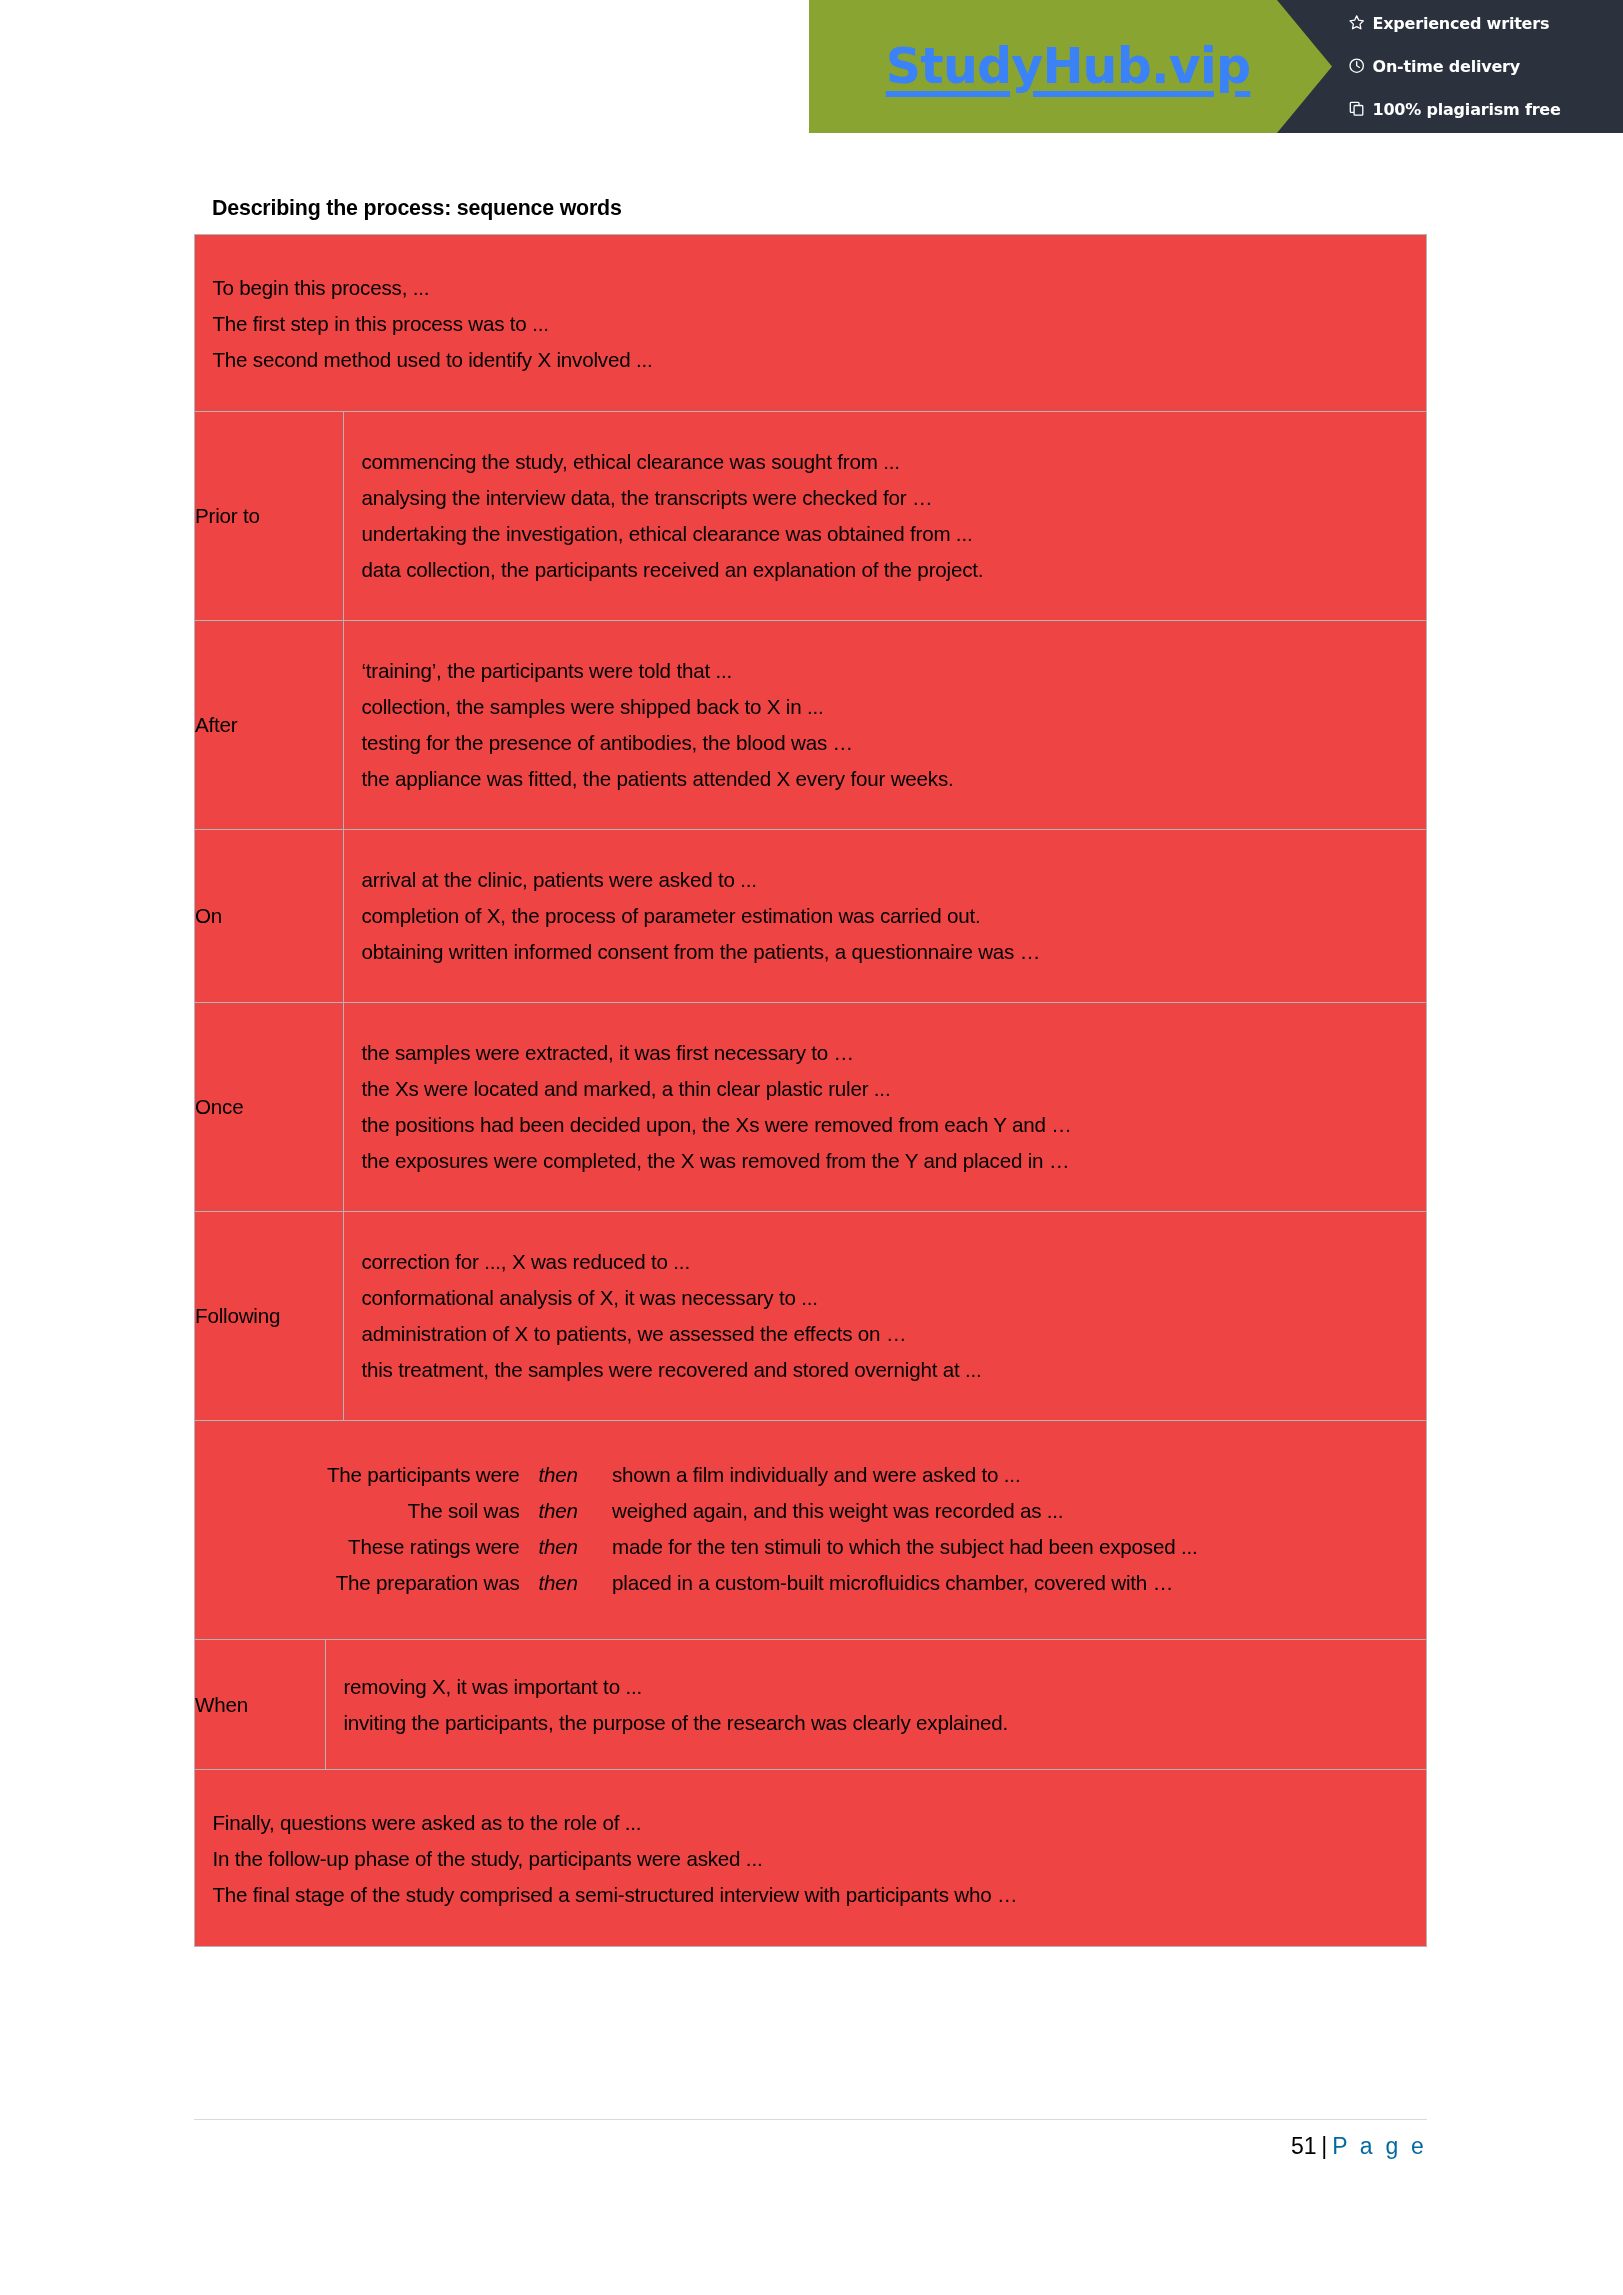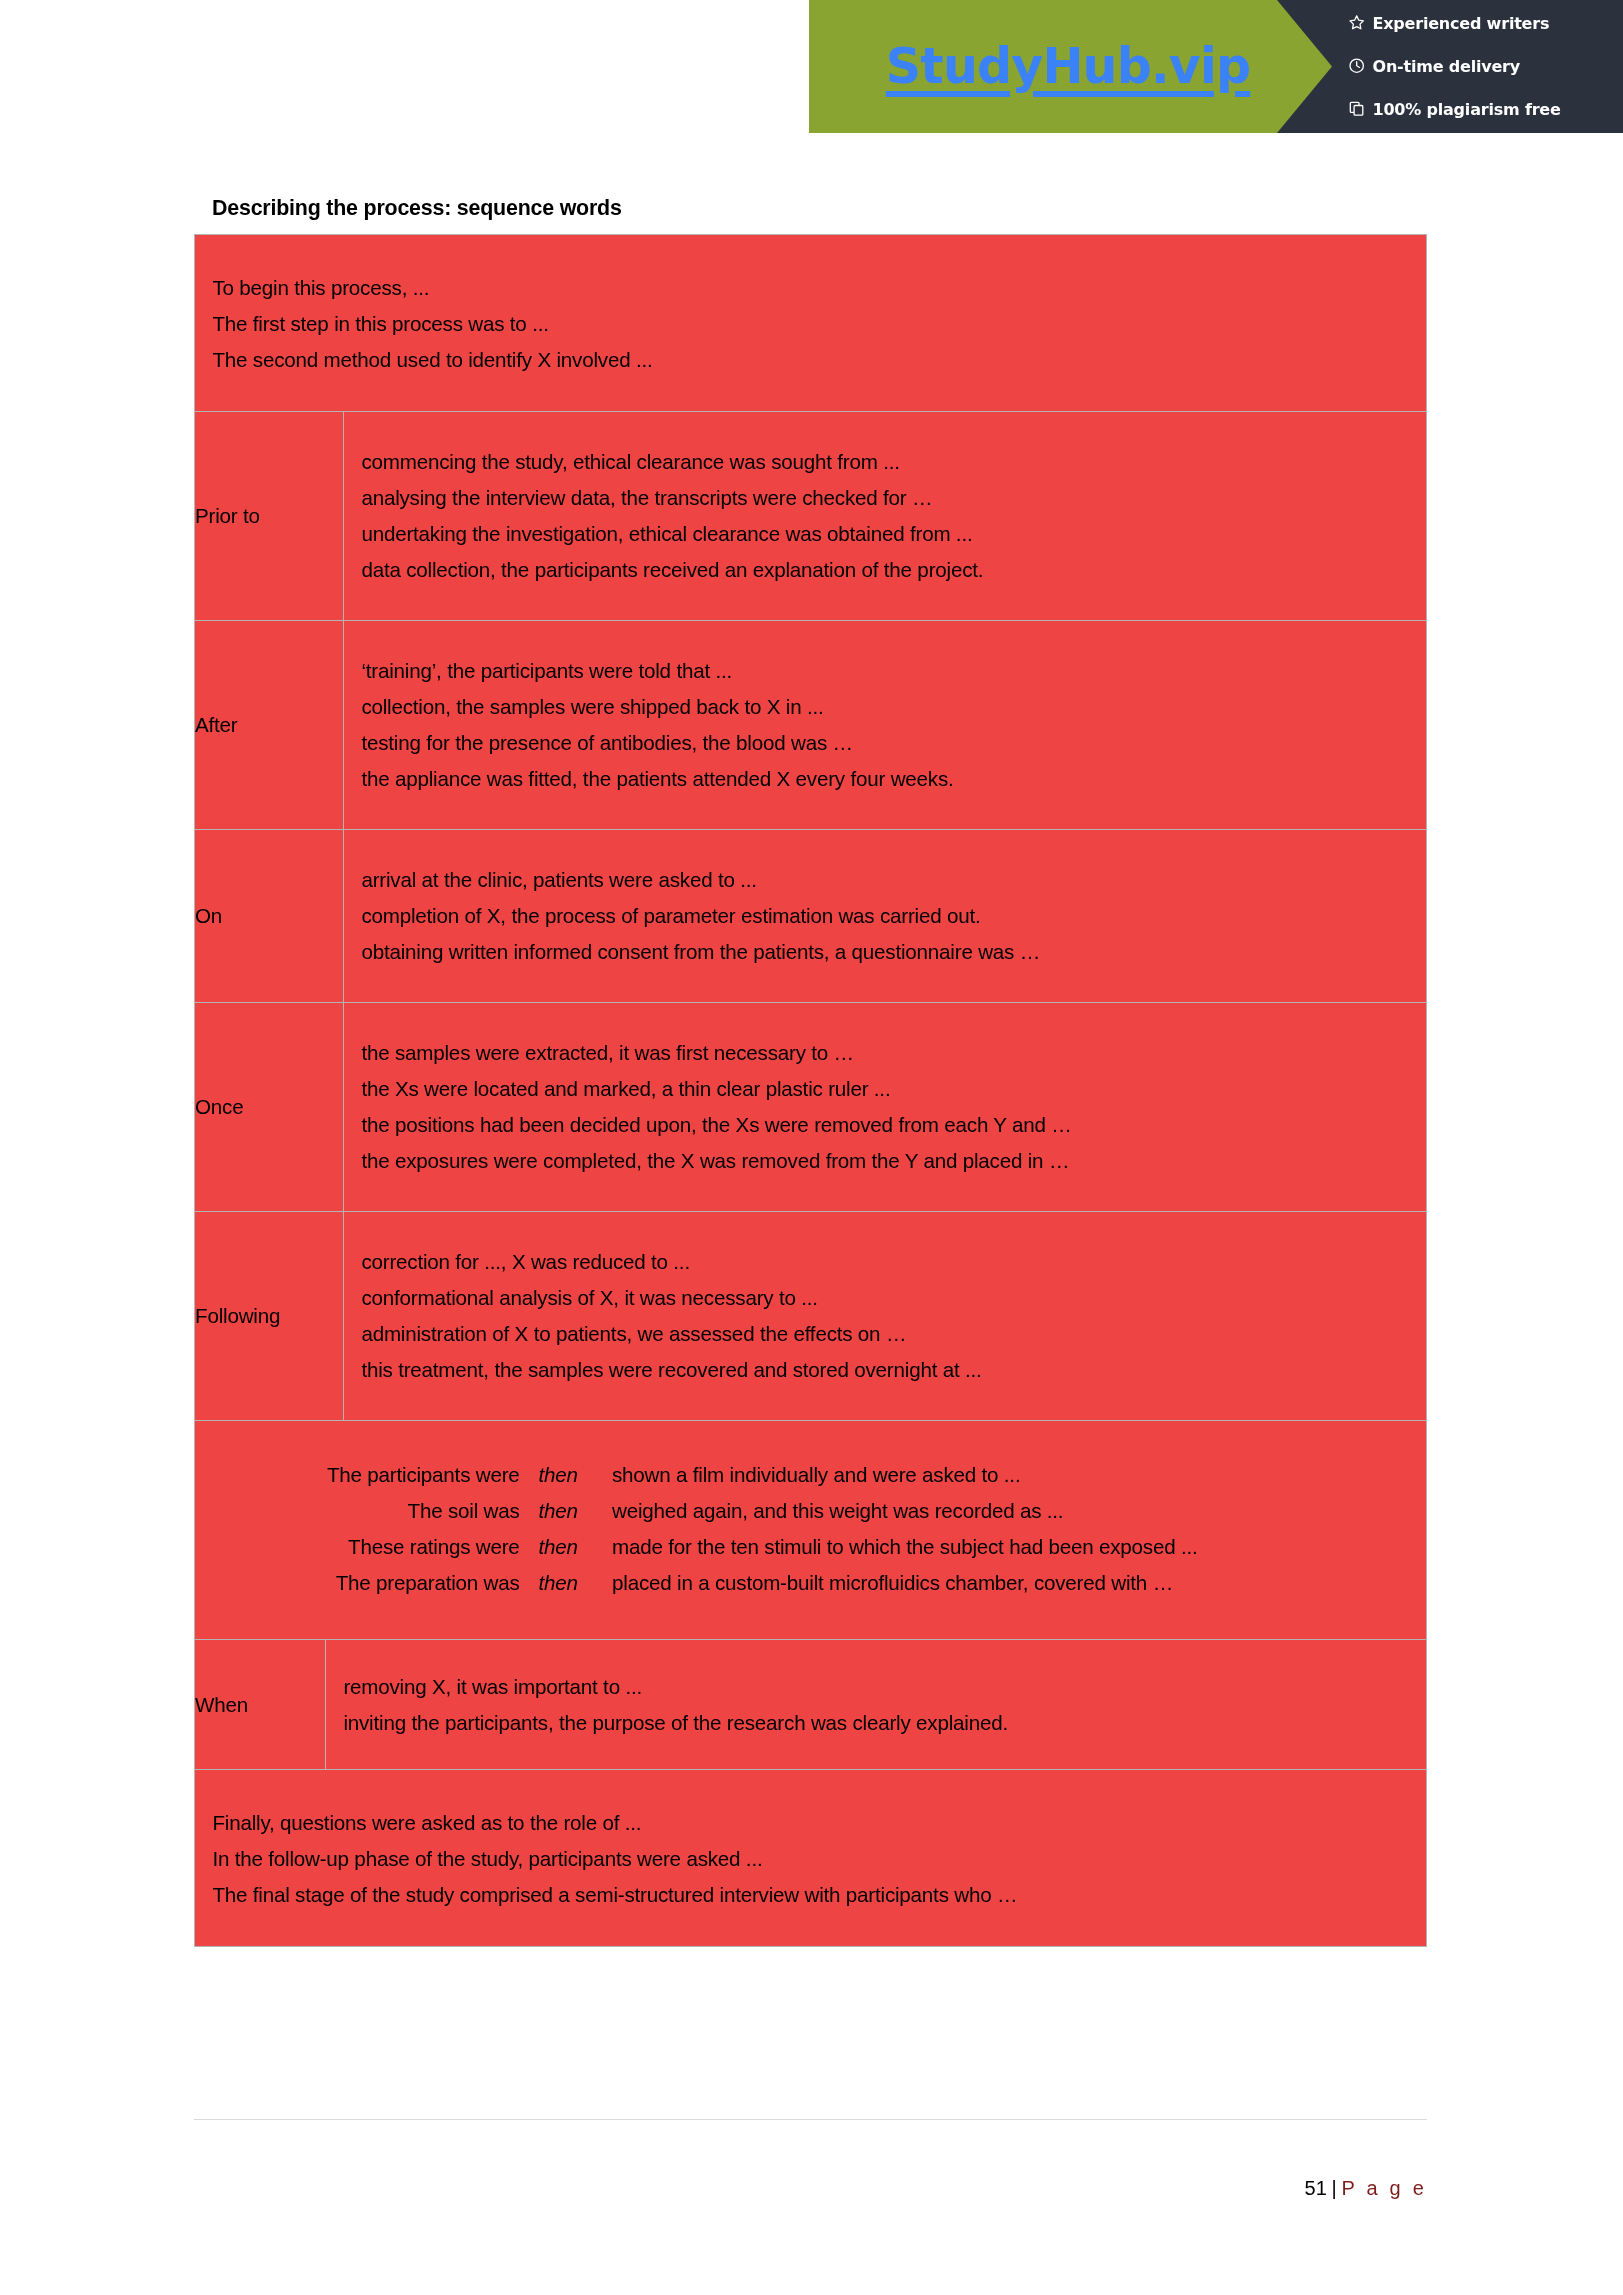--- a/index.html
+++ b/index.html
@@ -192,26 +192,26 @@
     background: #d9d9d9;
   }
   .footer-page {
     position: absolute;
     right: 197px;
     top: 2133px;
     display: flex;
     align-items: baseline;
     gap: 4.8px;
     font-family: "Liberation Sans", sans-serif;
-    font-size: 20px;
+    font-size: 23px;
     white-space: nowrap;
   }
   .footer-num { color: #000000; }
   .footer-sep { color: #000000; }
-  .footer-word { color: #7f1d1d; letter-spacing: 3.2px; margin-top: 44px; }
+  .footer-word { color: #0369a1; letter-spacing: 3.2px; }
 </style>
 </head>
 <body>
 
 <div class="page">
 
   <div class="banner">
     <div class="banner-green"></div>
     <div class="banner-logo">
       <span class="banner-logo-text">StudyHub.vip</span>

